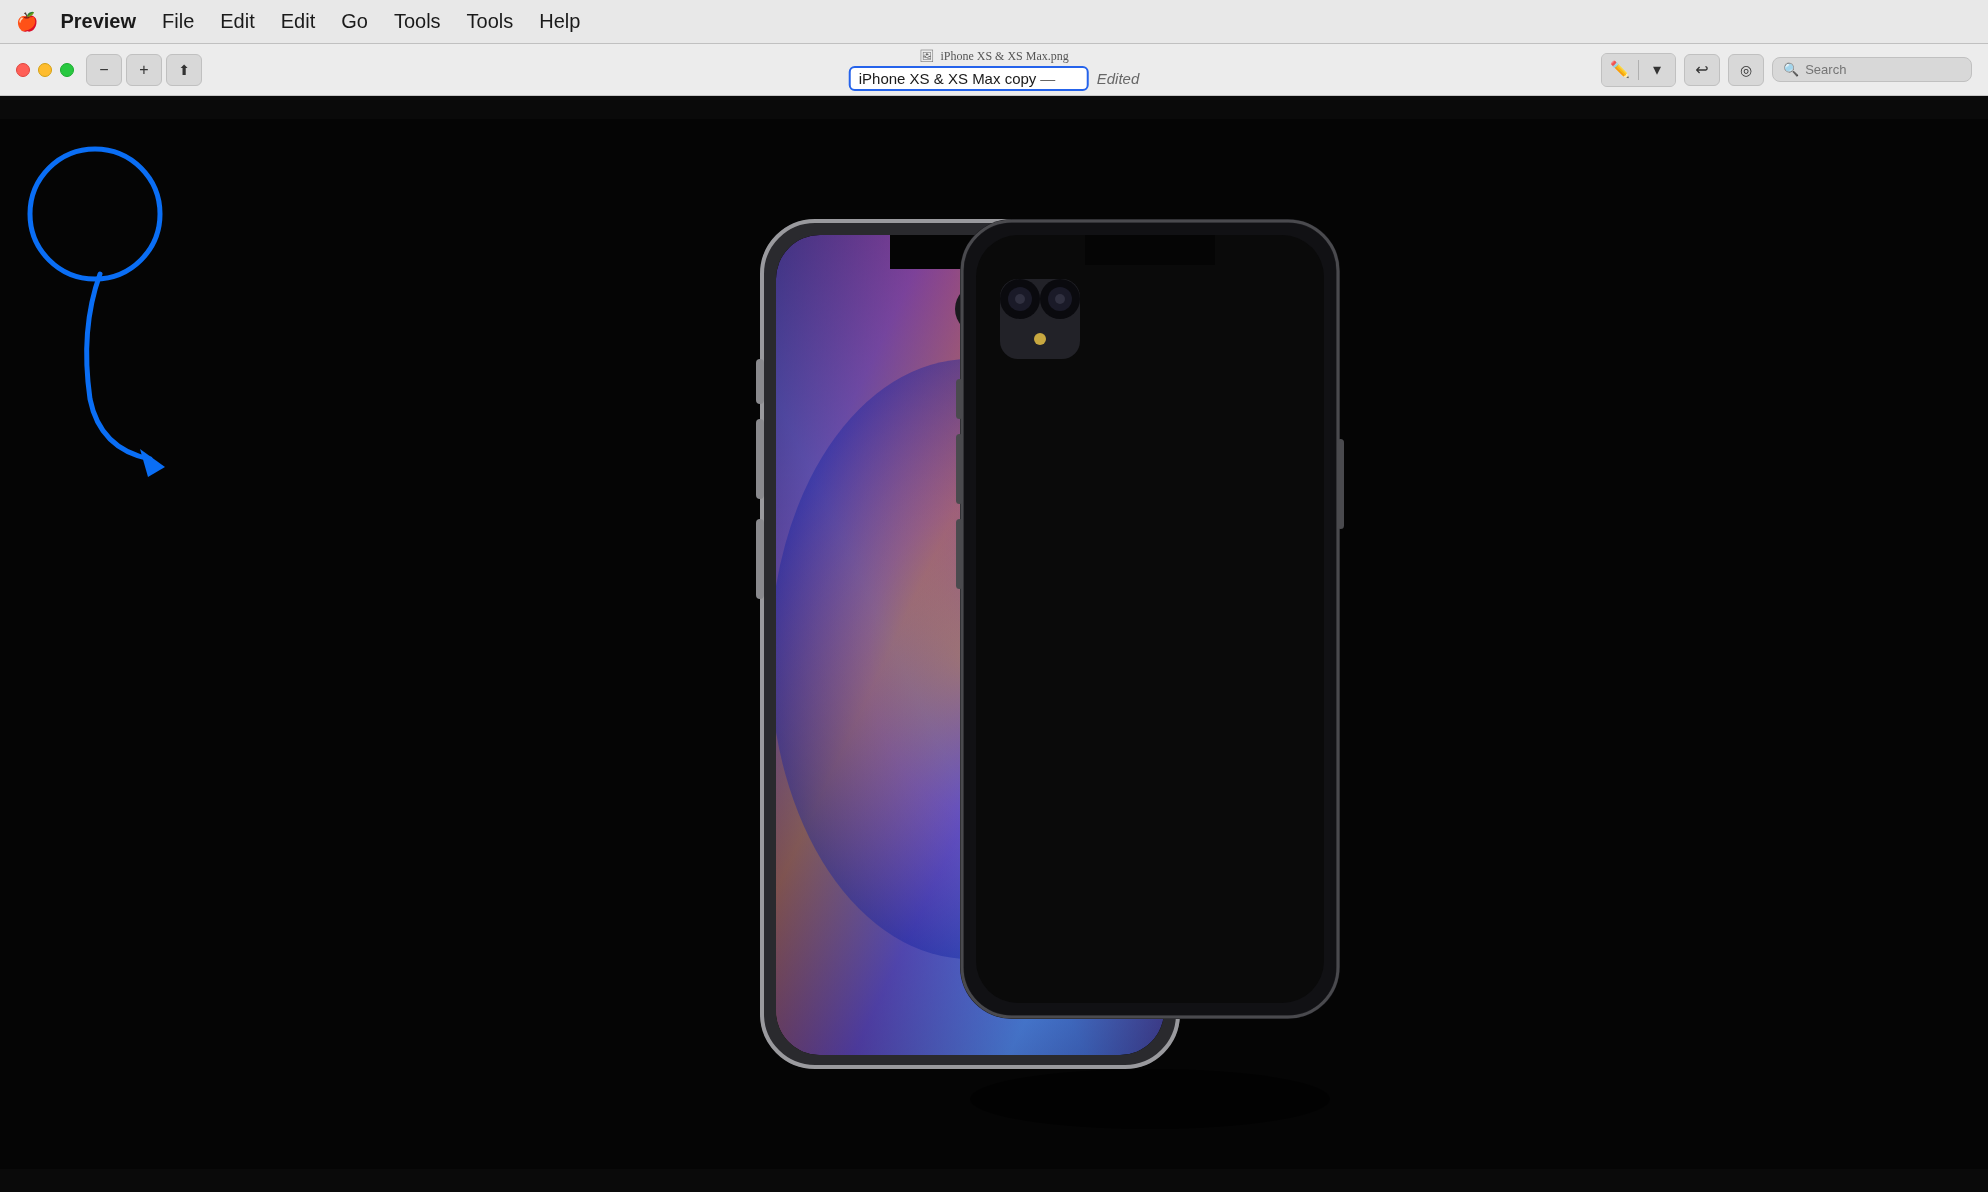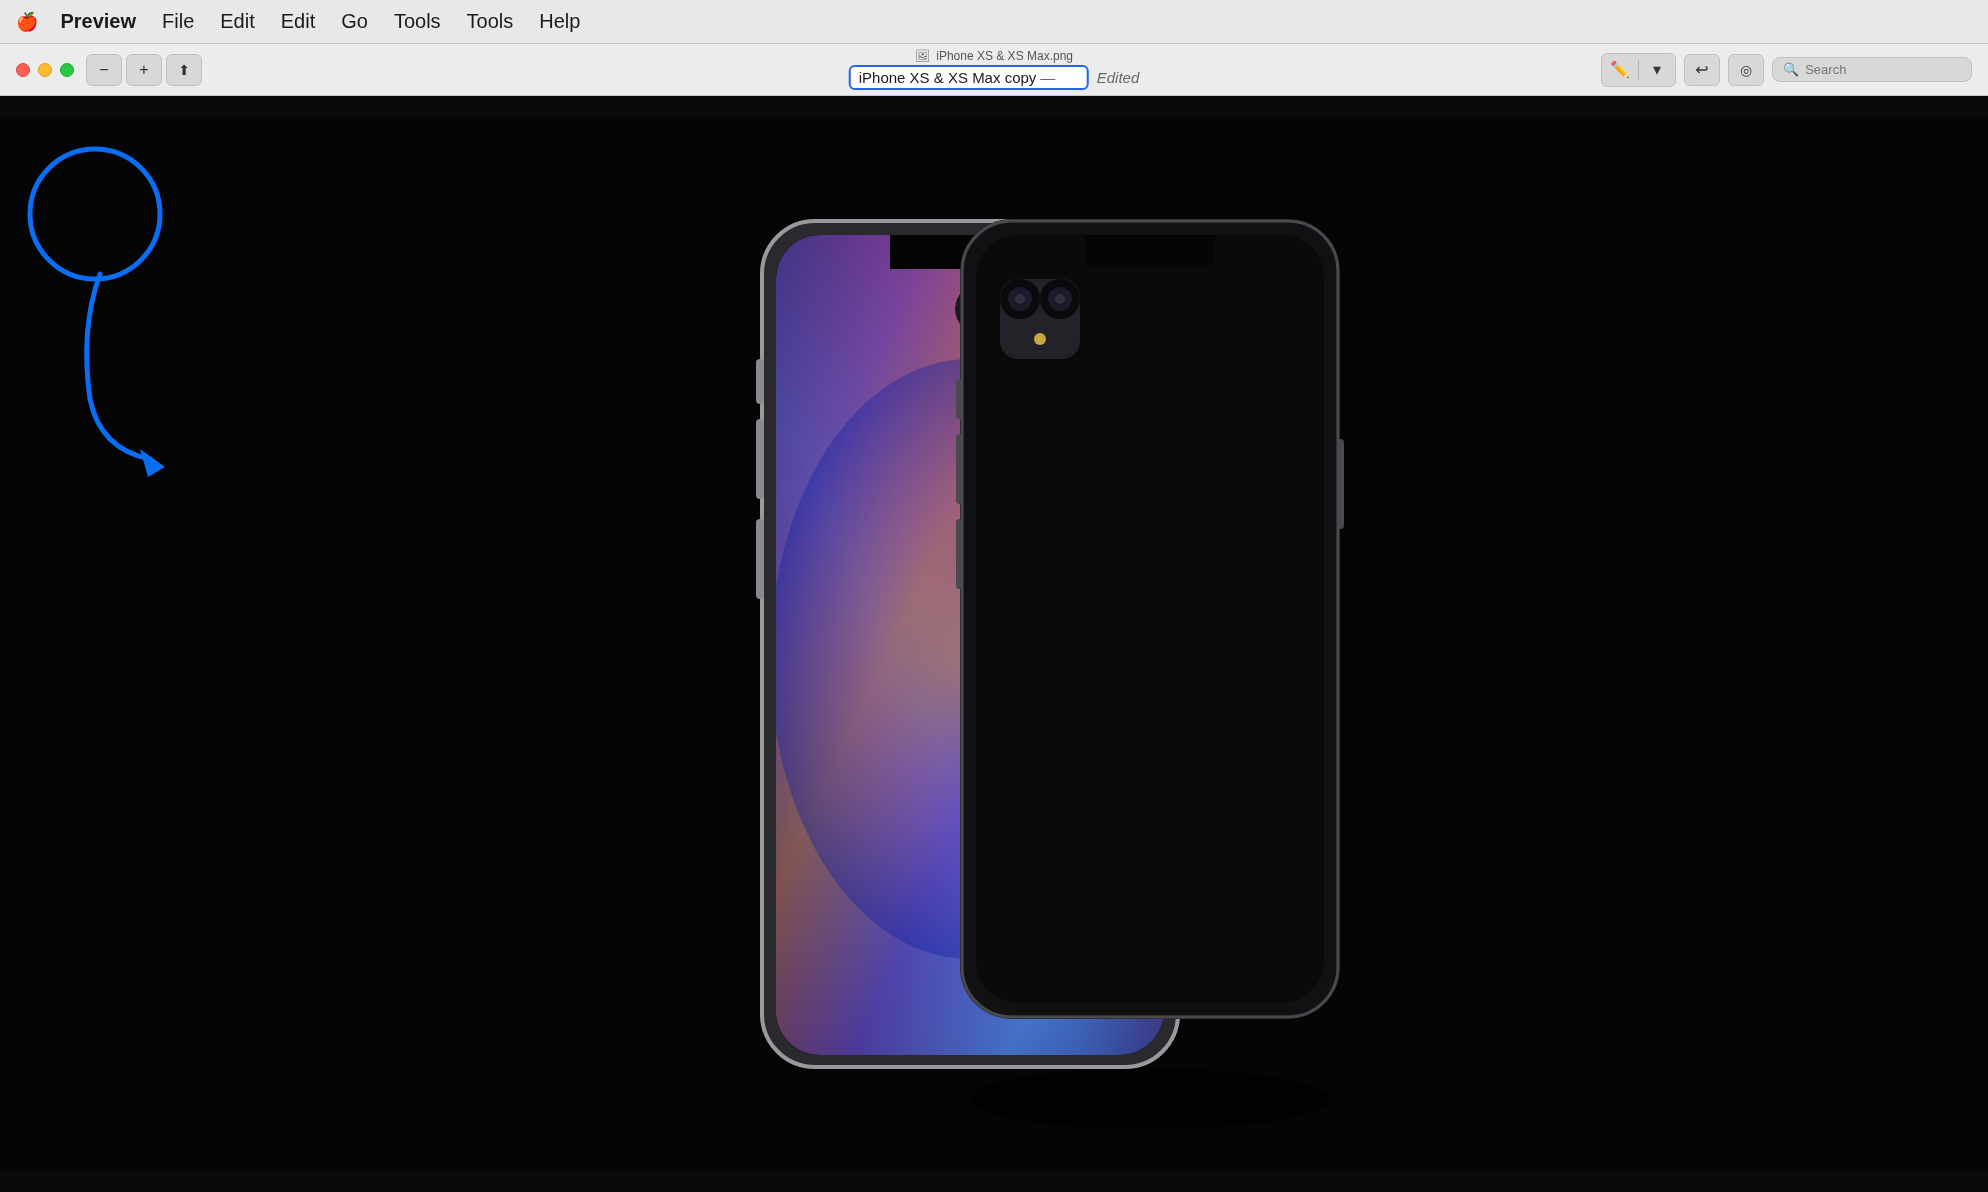--- a/index.html
+++ b/index.html
@@ -119,20 +119,21 @@
       gap: 6px;
       margin-bottom: 2px;
     }
     .file-tab-icon {
       font-size: 12px;
       color: #666;
     }
     .file-tab-name {
       font-size: 12px;
       color: #555;
+      font-family: Liberation Serif, serif;
     }
 
     .title-name-row {
       display: flex;
       align-items: center;
       gap: 8px;
     }
 
     .title-input-box {
       display: flex;

